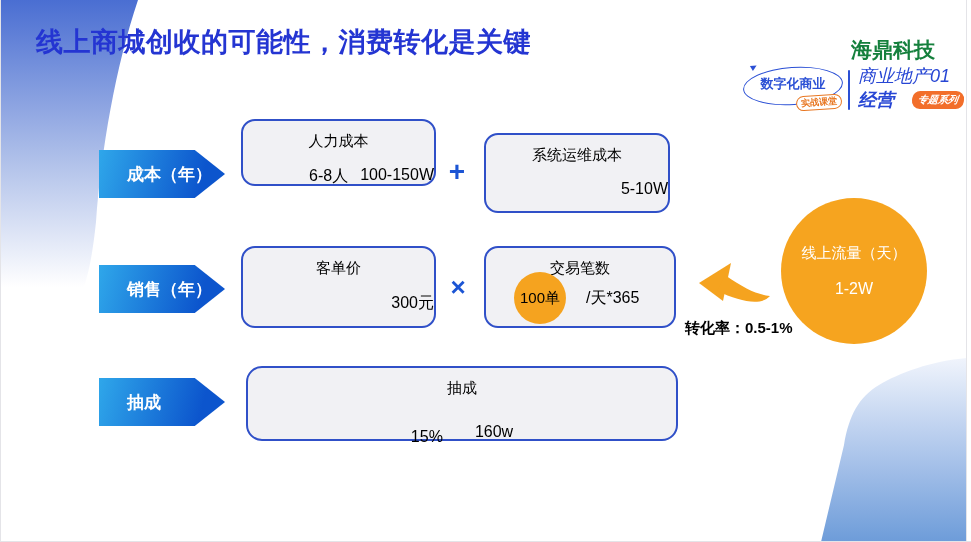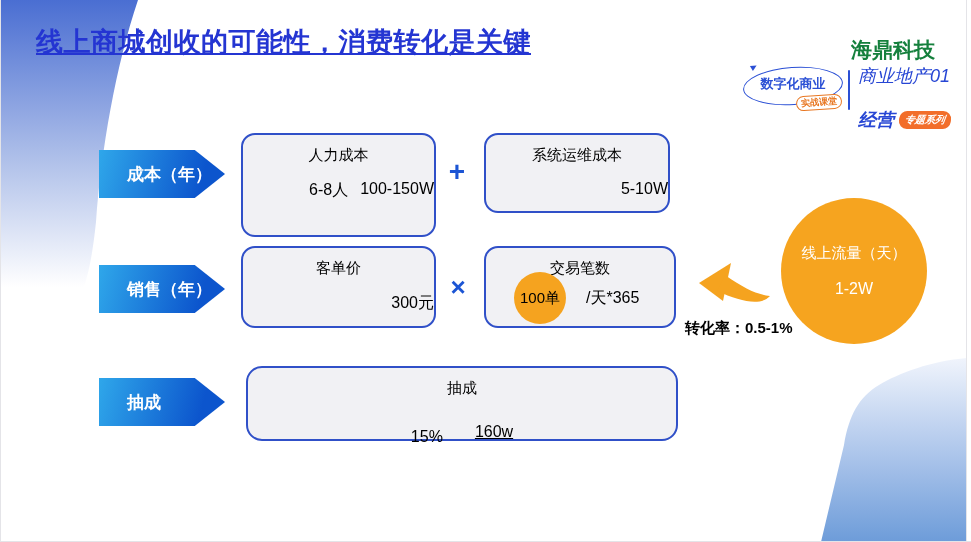--- a/index.html
+++ b/index.html
@@ -4,32 +4,32 @@
 <style>
   html,body{margin:0;padding:0;background:#fff;}
   .slide{
     position:relative;width:971px;height:542px;background:#ffffff;overflow:hidden;
     font-family:"Liberation Sans", sans-serif;
     border-left:1px solid #e4e4e8;border-bottom:1px solid #e4e4e8;box-sizing:border-box;
   }
   .edge-right{position:absolute;left:965px;top:0;width:1px;height:542px;background:#e4e4e8;}
   .deco{position:absolute;pointer-events:none;}
   
-  .title{position:absolute;left:35px;top:24px;font-size:27px;font-weight:bold;color:#2435d2;letter-spacing:.5px;white-space:nowrap;text-decoration:underline;}
+  .title{position:absolute;left:35px;top:24px;font-size:27px;font-weight:bold;color:#2435d2;letter-spacing:.5px;white-space:nowrap;}
   
   .company{position:absolute;right:36px;top:36px;font-size:21px;font-weight:bold;color:#15803d;}
   .stamp{position:absolute;left:742px;top:67px;width:100px;height:38px;}
   .stamp-oval{position:absolute;inset:0;border:1px solid #2b50d5;border-radius:50%;transform:rotate(-4deg);}
   .stamp-arrow{position:absolute;left:8px;top:-3px;width:0;height:0;border-left:6px solid #2b50d5;border-top:3px solid transparent;border-bottom:3px solid transparent;transform:rotate(-30deg);}
   .stamp-main{position:absolute;left:0;right:0;top:8px;text-align:center;font-size:13px;font-weight:bold;color:#2b50d5;}
   .stamp-sub{position:absolute;left:795px;top:95px;font-size:9px;color:#e87722;border:1px solid #e87722;border-radius:8px;padding:0 4px;background:#fff;transform:rotate(-4deg);font-weight:bold;}
   .brand-divider{position:absolute;left:847px;top:70px;width:2px;height:40px;background:#2b50d5;border-radius:1px;}
   .series{position:absolute;left:857px;top:64px;width:110px;}
   .series-l1{font-size:18px;font-weight:normal;font-style:italic;color:#2746d4;white-space:nowrap;}
-  .series-l2{margin-top:20px;display:flex;align-items:center;gap:5px;}
+  .series-l2{margin-top:0;display:flex;align-items:center;gap:18px;}
   .series-l2-text{font-size:18px;font-weight:bold;font-style:italic;color:#2746d4;}
   .series-tag{background:#f26e2a;color:#fff;font-size:10px;font-weight:bold;font-style:italic;padding:2px 6px;border-radius:7px 9px 7px 9px;transform:skewX(-8deg);white-space:nowrap;}
   
   .arrow-label{
     position:absolute;left:98px;width:126px;height:48px;
     background:linear-gradient(105deg,#2fa7ea 0%,#0c55cd 80%);
     clip-path:polygon(0 0,76% 0,100% 50%,76% 100%,0 100%);
     color:#fff;font-weight:bold;font-size:17px;display:flex;align-items:center;
     padding-left:28px;box-sizing:border-box;white-space:nowrap;
     filter:drop-shadow(0 3px 4px rgba(30,80,180,.3));
@@ -39,21 +39,21 @@
   .box-title{margin-top:11px;font-size:15px;}
   .box-value{margin-top:15px;font-size:16px;display:flex;justify-content:flex-end;gap:12px;}
   .op{position:absolute;font-weight:bold;color:#1c55d4;width:26px;text-align:center;}
   .op-plus{left:443px;top:156px;font-size:28px;}
   .op-times{left:444px;top:272px;font-size:26px;}
   
   .hl-circle{position:absolute;left:28px;top:24px;width:52px;height:52px;border-radius:50%;background:#f5a31f;line-height:52px;font-size:15px;color:#000;}
   .hl-suffix{position:absolute;left:100px;top:40px;font-size:16px;}
   
   .commission-values{margin-top:30px;font-size:16px;display:flex;justify-content:center;gap:32px;}
-  .commission-values .raised{transform:translateY(-5px);text-decoration:underline;}
+  .commission-values .raised{transform:translateY(-5px);}
   
   .traffic-circle{position:absolute;left:780px;top:198px;width:146px;height:146px;border-radius:50%;background:#f6a41f;color:#fff;text-align:center;font-size:15px;}
   .tc-l1{margin-top:46px;}
   .tc-l2{margin-top:17px;font-size:16px;}
   .conversion-label{position:absolute;left:684px;top:319px;font-size:15px;font-weight:bold;color:#000;white-space:nowrap;}
 </style>
 </head>
 <body>
 
 <div class="slide">
@@ -94,21 +94,21 @@
   <div class="brand-divider"></div>
   <div class="series">
     <div class="series-l1">商业地产01</div>
     <div class="series-l2">
       <span class="series-l2-text">经营</span>
       <span class="series-tag">专题系列</span>
     </div>
   </div>
 
   <div class="arrow-label" style="top:150px">成本（年）</div>
-  <div class="info-box" style="left:240px;top:133px;width:195px;height:104px">
+  <div class="info-box" style="left:240px;top:119px;width:195px;height:67px">
     <div class="box-title">人力成本</div>
     <div class="box-value">
       <span>6-8人</span>
       <span>100-150W</span>
     </div>
   </div>
   <div class="op op-plus">+</div>
   <div class="info-box" style="left:483px;top:133px;width:186px;height:80px">
     <div class="box-title">系统运维成本</div>
     <div class="box-value">

